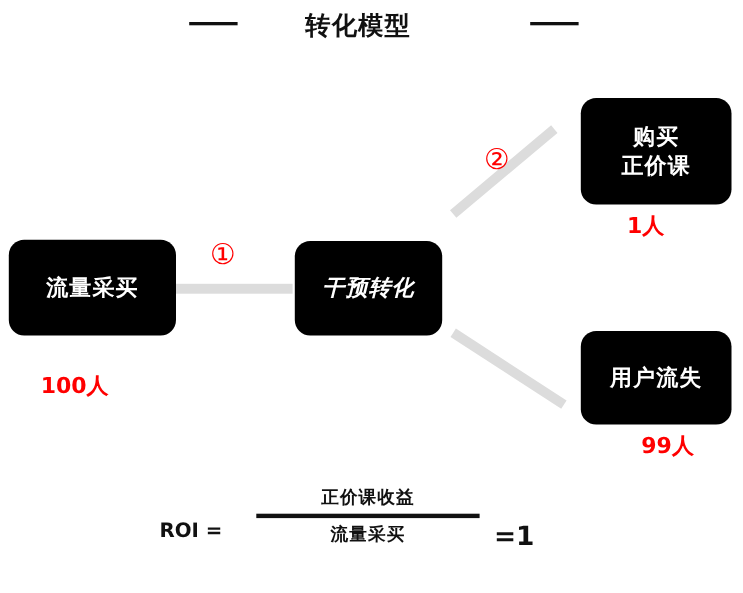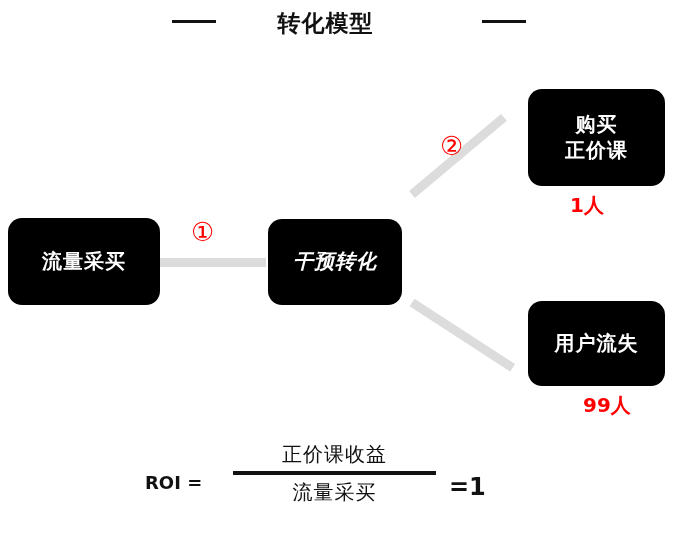--- a/index.html
+++ b/index.html
@@ -137,22 +137,22 @@
   }
   .roi-fraction {
     position: absolute;
     left: 88px;
     top: 0;
     width: 203px;
     text-align: center;
   }
   .roi-numerator,
   .roi-denominator {
-    font-size: 20px;
-    font-weight: normal;
+    font-size: 16px;
+    font-weight: bold;
     color: #111111;
     letter-spacing: 1px;
     white-space: nowrap;
   }
   .roi-numerator   { line-height: 1; padding-bottom: 7px; }
   .roi-denominator { line-height: 1; padding-top: 7px; }
   .roi-bar {
     height: 4px;
     background: #111111;
     width: 100%;
@@ -192,20 +192,21 @@
     <span>用户流失</span>
   </div>
 
   <div class="node" id="node-purchase">
     <div>
       <span>购买</span>
       <span>正价课</span>
     </div>
   </div>
 
+  <div class="red-label count" id="count-traffic">100人</div>
   <div class="red-label count" id="count-purchase">1人</div>
   <div class="red-label count" id="count-churn">99人</div>
 
   <div class="red-label step-mark" id="step-1">①</div>
   <div class="red-label step-mark" id="step-2">②</div>
 
   <div id="roi-block">
     <div class="roi-label">ROI =</div>
     <div class="roi-fraction">
       <div class="roi-numerator">正价课收益</div>

